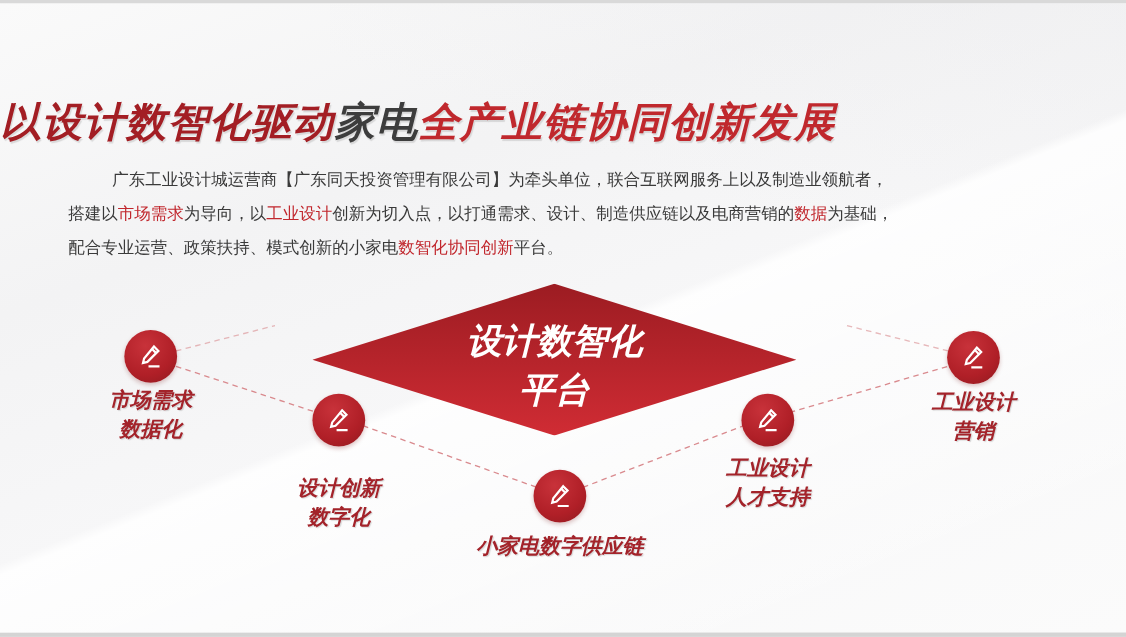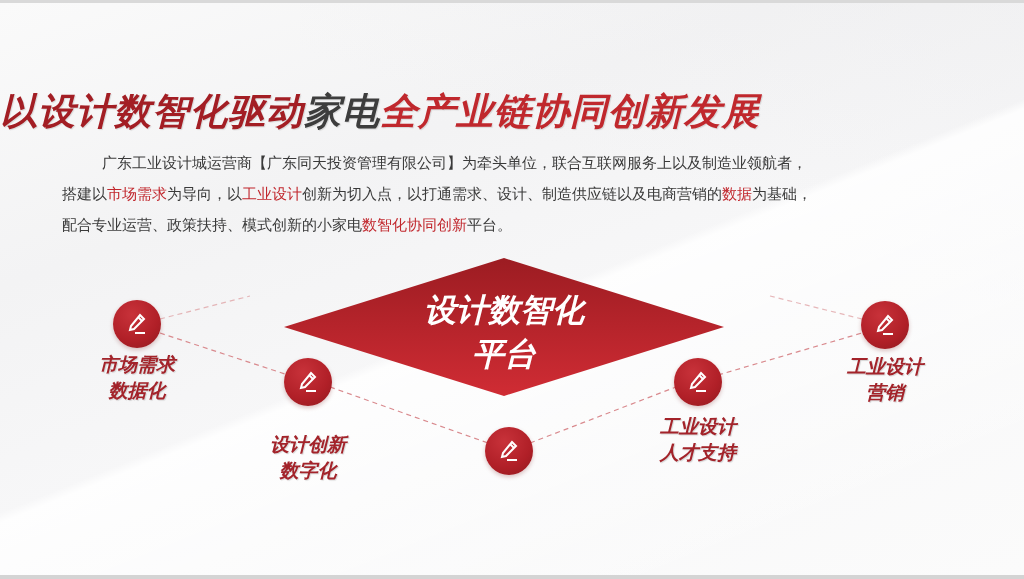--- a/index.html
+++ b/index.html
@@ -120,20 +120,23 @@
 
   <div class="node" style="left:485px; top:424px;">
     <svg viewBox="0 0 24 24">
         <g fill="none" stroke="#fff" stroke-width="2">
           <path d="M15 3 L19 7 L9 17 L5 18 L6 14 Z"></path>
           <line x1="13" y1="5" x2="17" y2="9"></line>
           <line x1="10" y1="21" x2="20" y2="21"></line>
         </g>
       </svg>
   </div>
+  <div class="label" style="left:400px; width:218px; top:481px;">
+    <div>小家电数字供应链</div>
+  </div>
 
   <div class="node" style="left:674px; top:355px;">
     <svg viewBox="0 0 24 24">
         <g fill="none" stroke="#fff" stroke-width="2">
           <path d="M15 3 L19 7 L9 17 L5 18 L6 14 Z"></path>
           <line x1="13" y1="5" x2="17" y2="9"></line>
           <line x1="10" y1="21" x2="20" y2="21"></line>
         </g>
       </svg>
   </div>

